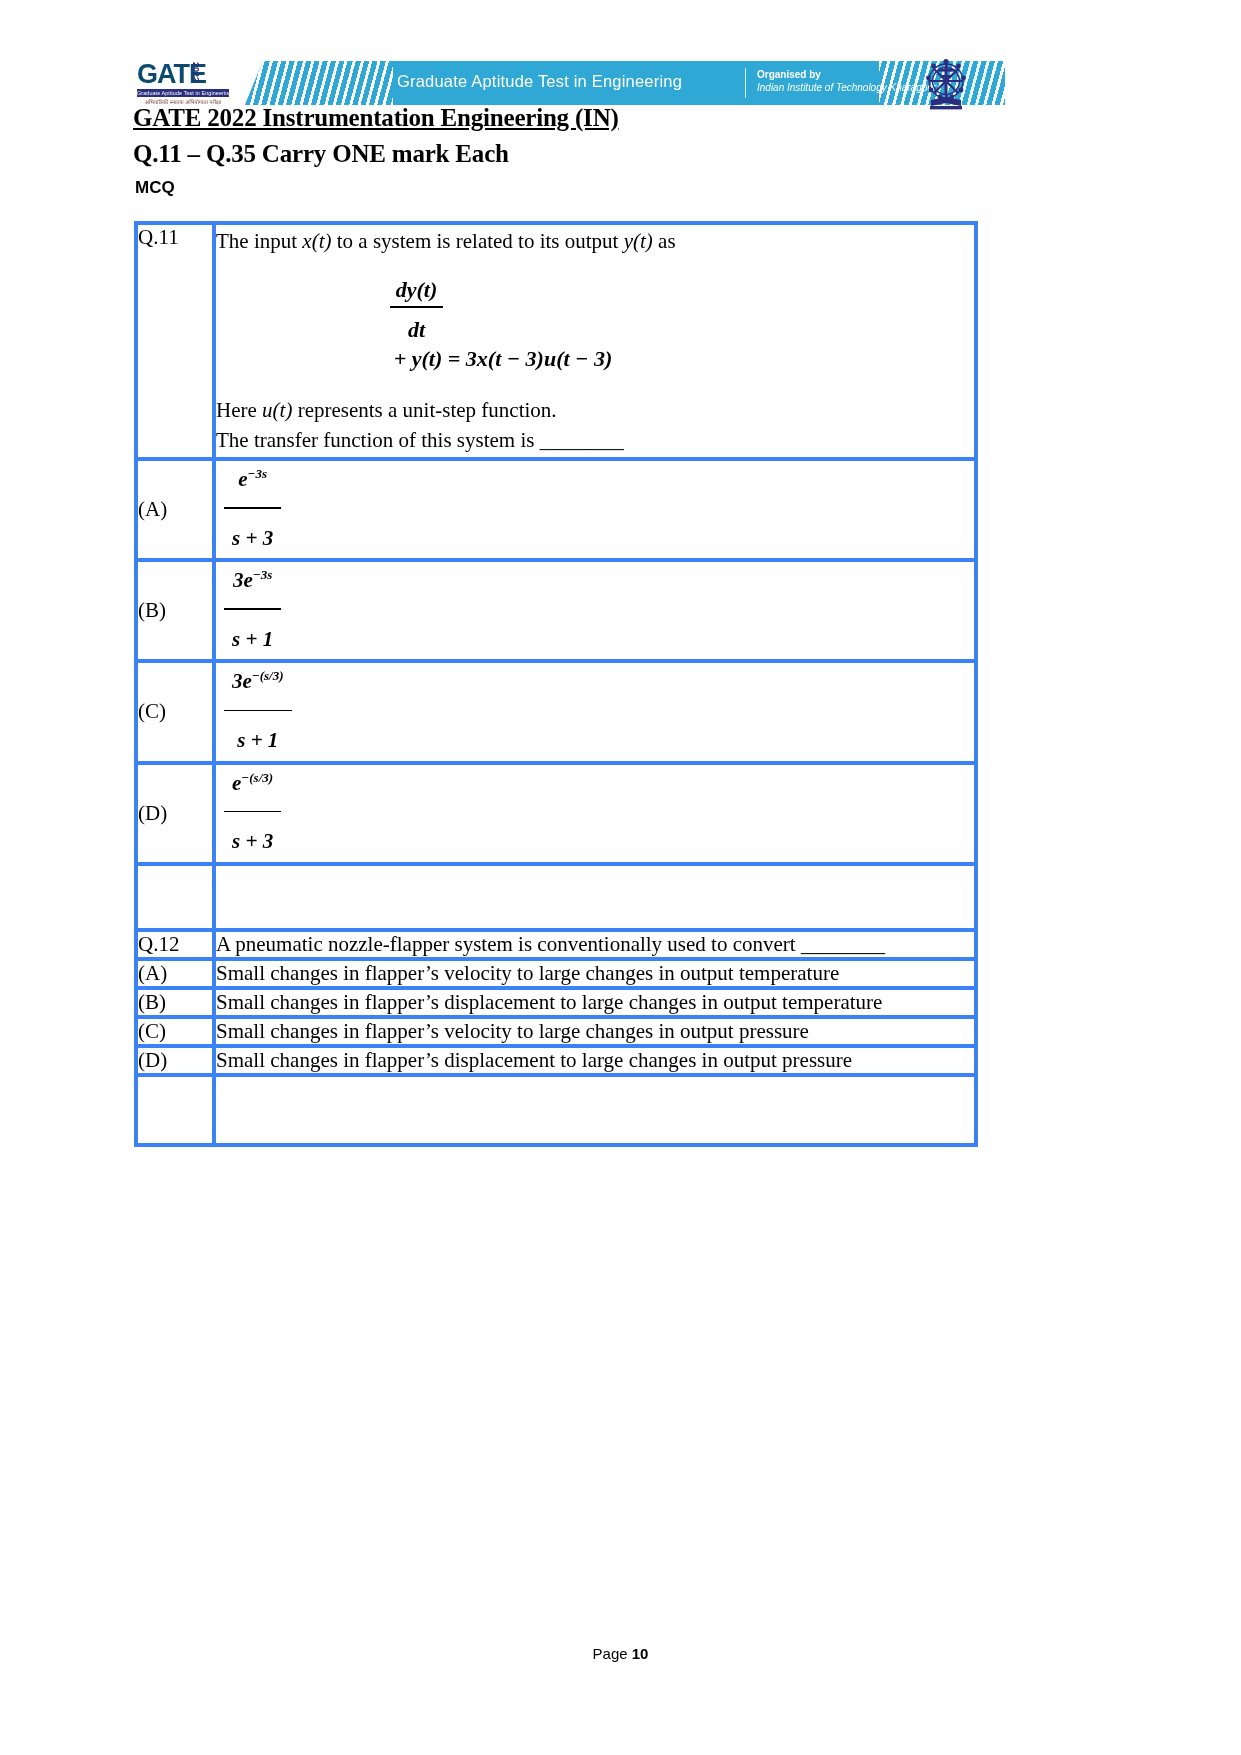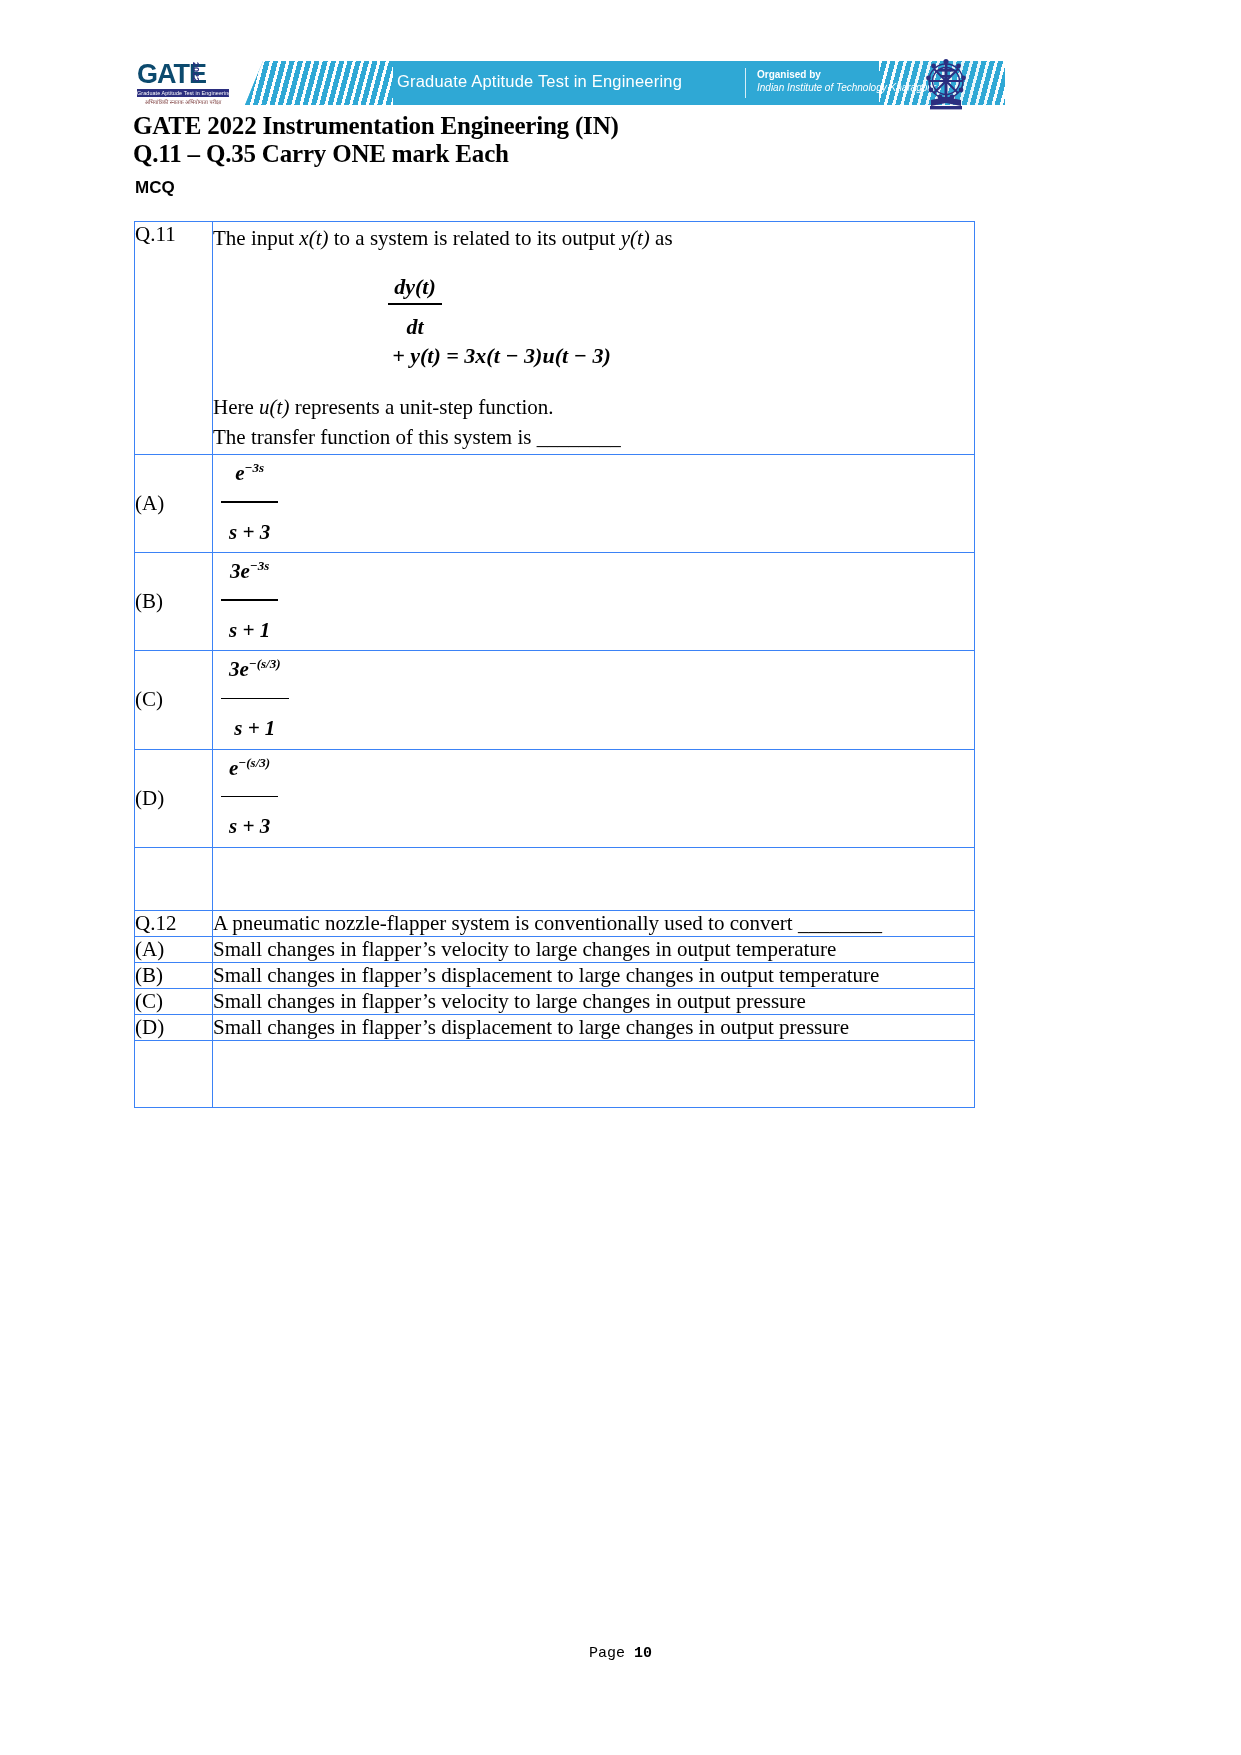--- a/index.html
+++ b/index.html
@@ -165,26 +165,27 @@
     left: 783px;
     top: 0px;
     width: 56px;
     height: 58px;
   }
 
   
   .doc-title {
     position: absolute;
     left: 133px;
-    top: 112px;
+    top: 104px;
     font-family: "Liberation Serif", serif;
     font-weight: bold;
     font-size: 25px;
     letter-spacing: -0.2px;
     white-space: nowrap;
+    text-decoration: underline;
   }
   .doc-subtitle {
     position: absolute;
     left: 133px;
     top: 140px;
     font-family: Liberation Serif, serif;
     font-weight: bold;
     font-size: 25px;
     letter-spacing: -0.2px;
     white-space: nowrap;
@@ -201,21 +202,21 @@
   
   .qtable {
     position: absolute;
     left: 134px;
     top: 221px;
     width: 840px;
     border-collapse: collapse;
     table-layout: fixed;
   }
   .qtable td {
-    border: 1px solid #3b82f6;
+    border: 4px solid #3b82f6;
     vertical-align: top;
     padding: 0;
   }
   .col-label { width: 78px; }
   .col-body  { width: 762px; }
 
   .cell-label {
     font-family: "Liberation Serif", serif;
     font-size: 21px;
     padding: 14px 0 14px 14px;
@@ -323,21 +324,21 @@
     padding: 16px 14px 16px 16px;
   }
 
   
   .footer {
     position: absolute;
     left: 0;
     top: 1645px;
     width: 1241px;
     text-align: center;
-    font-family: Liberation Mono, monospace;
+    font-family: Liberation Sans, sans-serif;
     font-size: 15px;
   }
   .footer .pno { font-weight: bold; }
 </style>
 </head>
 <body>
 
 <div class="page">
 
   <div class="header">

